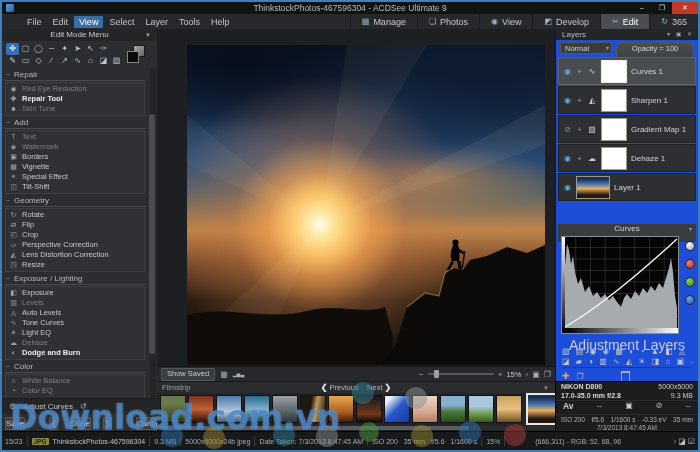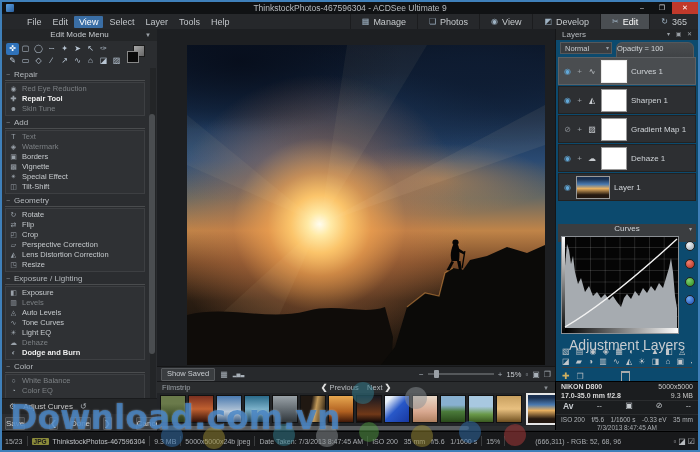--- a/index.html
+++ b/index.html
@@ -86,27 +86,27 @@
   .t8{background:linear-gradient(180deg,#181820,#703818 70%,#100808);}
   .t9{background:linear-gradient(135deg,#e8f0f8 15%,#2858c8 50%,#1838a0);}
   .t10{background:linear-gradient(180deg,#e8d8c8,#d8a890 60%,#b08060);}
   .t11{background:linear-gradient(180deg,#88b0d0 35%,#4a7a3a 60%,#2a4a1a);}
   .t12{background:linear-gradient(180deg,#a8c8e0 40%,#6a9a4a 70%,#3a5a20);}
   .t13{background:linear-gradient(180deg,#c8a060,#e8c080 50%,#705020);}
   .tsel{background:linear-gradient(180deg,#1a3050 10%,#4a7ab0 35%,#e8b060 55%,#241810 85%);}
   .hscroll{position:absolute;left:155px;top:424px;width:398px;height:4px;background:#2a2c2e;}
   .hthumb{position:absolute;left:2px;top:0;width:310px;height:4px;background:#595c5f;border-radius:2px;}
   
-  .rpanel{position:absolute;left:553px;top:27px;width:143px;height:352px;background:#0c4a6e;border-left:1px solid #151618;box-sizing:border-box;}
+  .rpanel{position:absolute;left:553px;top:27px;width:143px;height:352px;background:#1d4ed8;border-left:1px solid #151618;box-sizing:border-box;}
   .rhdr{position:absolute;left:0;top:0;right:0;height:11px;background:#232527;color:#b8bcc0;font-size:8px;line-height:11px;padding-left:6px;}
   .rhdr .hic{position:absolute;right:4px;top:0;font-size:6px;color:#9aa0a6;letter-spacing:2px;}
   .blendrow{position:absolute;left:4px;top:13px;right:4px;height:13px;display:flex;gap:4px;}
   .selbox{width:52px;height:12px;background:#3a3d40;border:1px solid #55585b;color:#c8ccd0;font-size:7.5px;line-height:11px;padding-left:4px;position:relative;box-sizing:border-box;}
   .selbox .sa{position:absolute;right:2px;top:0;font-size:6px;color:#9aa0a6;}
-  .oppill{flex:1;height:24px;background:linear-gradient(180deg,#4a4d50,#3a3d40);border:1px solid #55585b;border-radius:6px;color:#d0d4d8;font-size:7.5px;line-height:11px;box-sizing:border-box;}
+  .oppill{flex:1;height:24px;background:linear-gradient(180deg,#4a4d50,#3a3d40);border:1px solid #55585b;border-radius:6px;color:#d0d4d8;font-size:7.5px;line-height:11px;text-align:center;box-sizing:border-box;}
   .lrow{position:absolute;left:2px;right:2px;height:28px;background:#2d2f32;border:1px solid #222;display:flex;align-items:center;gap:4px;padding-left:4px;box-sizing:border-box;}
   .lrow.sel{background:#4a4d50;border-color:#5e6164;}
   .eye{font-size:8px;color:#62a8d8;width:9px;text-align:center;}
   .eye.off{color:#8a8f94;}
   .lnk{font-size:8px;color:#9aa0a6;width:7px;text-align:center;}
   .ltyp{font-size:8px;color:#c8ccd0;width:10px;text-align:center;}
   .lthumb{width:24px;height:21px;background:#fff;border:1px solid #999;}
   .lrow.sel .lthumb{border:1px solid #e8e8e8;outline:1px solid #555;}
   .lthumb.img{background:linear-gradient(180deg,#1a3050 10%,#4a7ab0 35%,#e8b060 55%,#241810 85%);width:32px;}
   .llabel{font-size:8px;color:#d0d4d8;}

